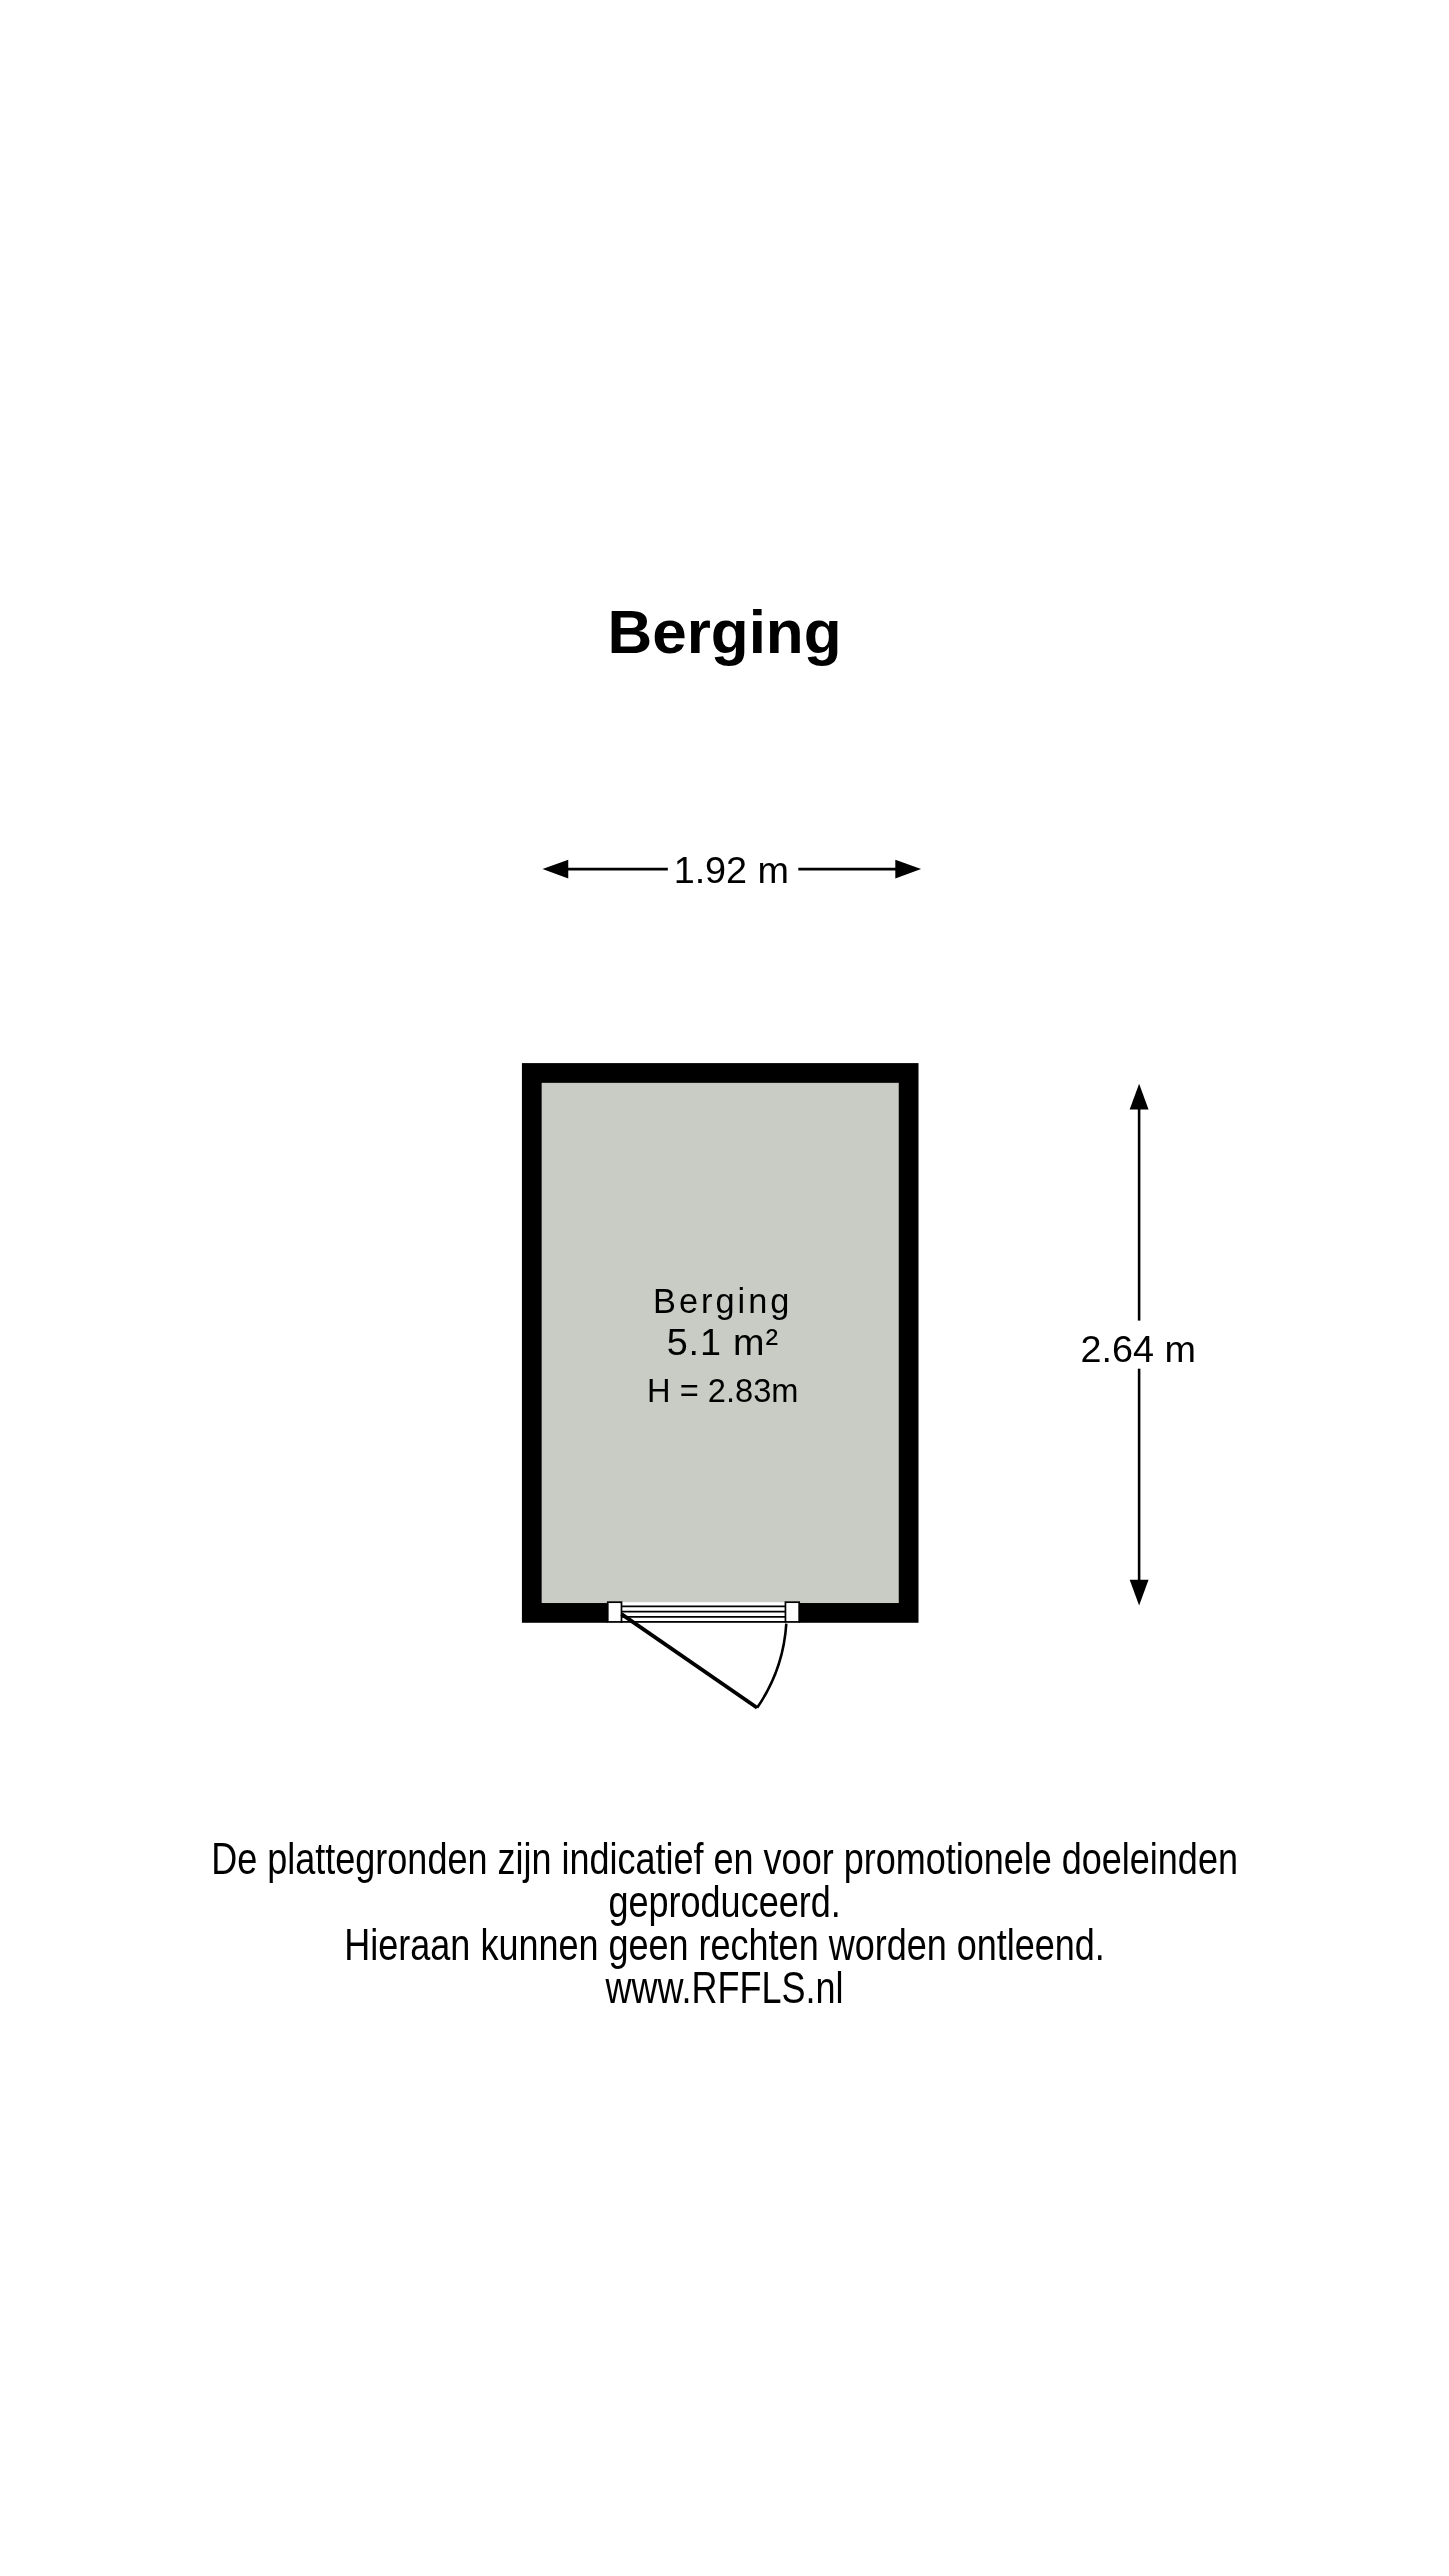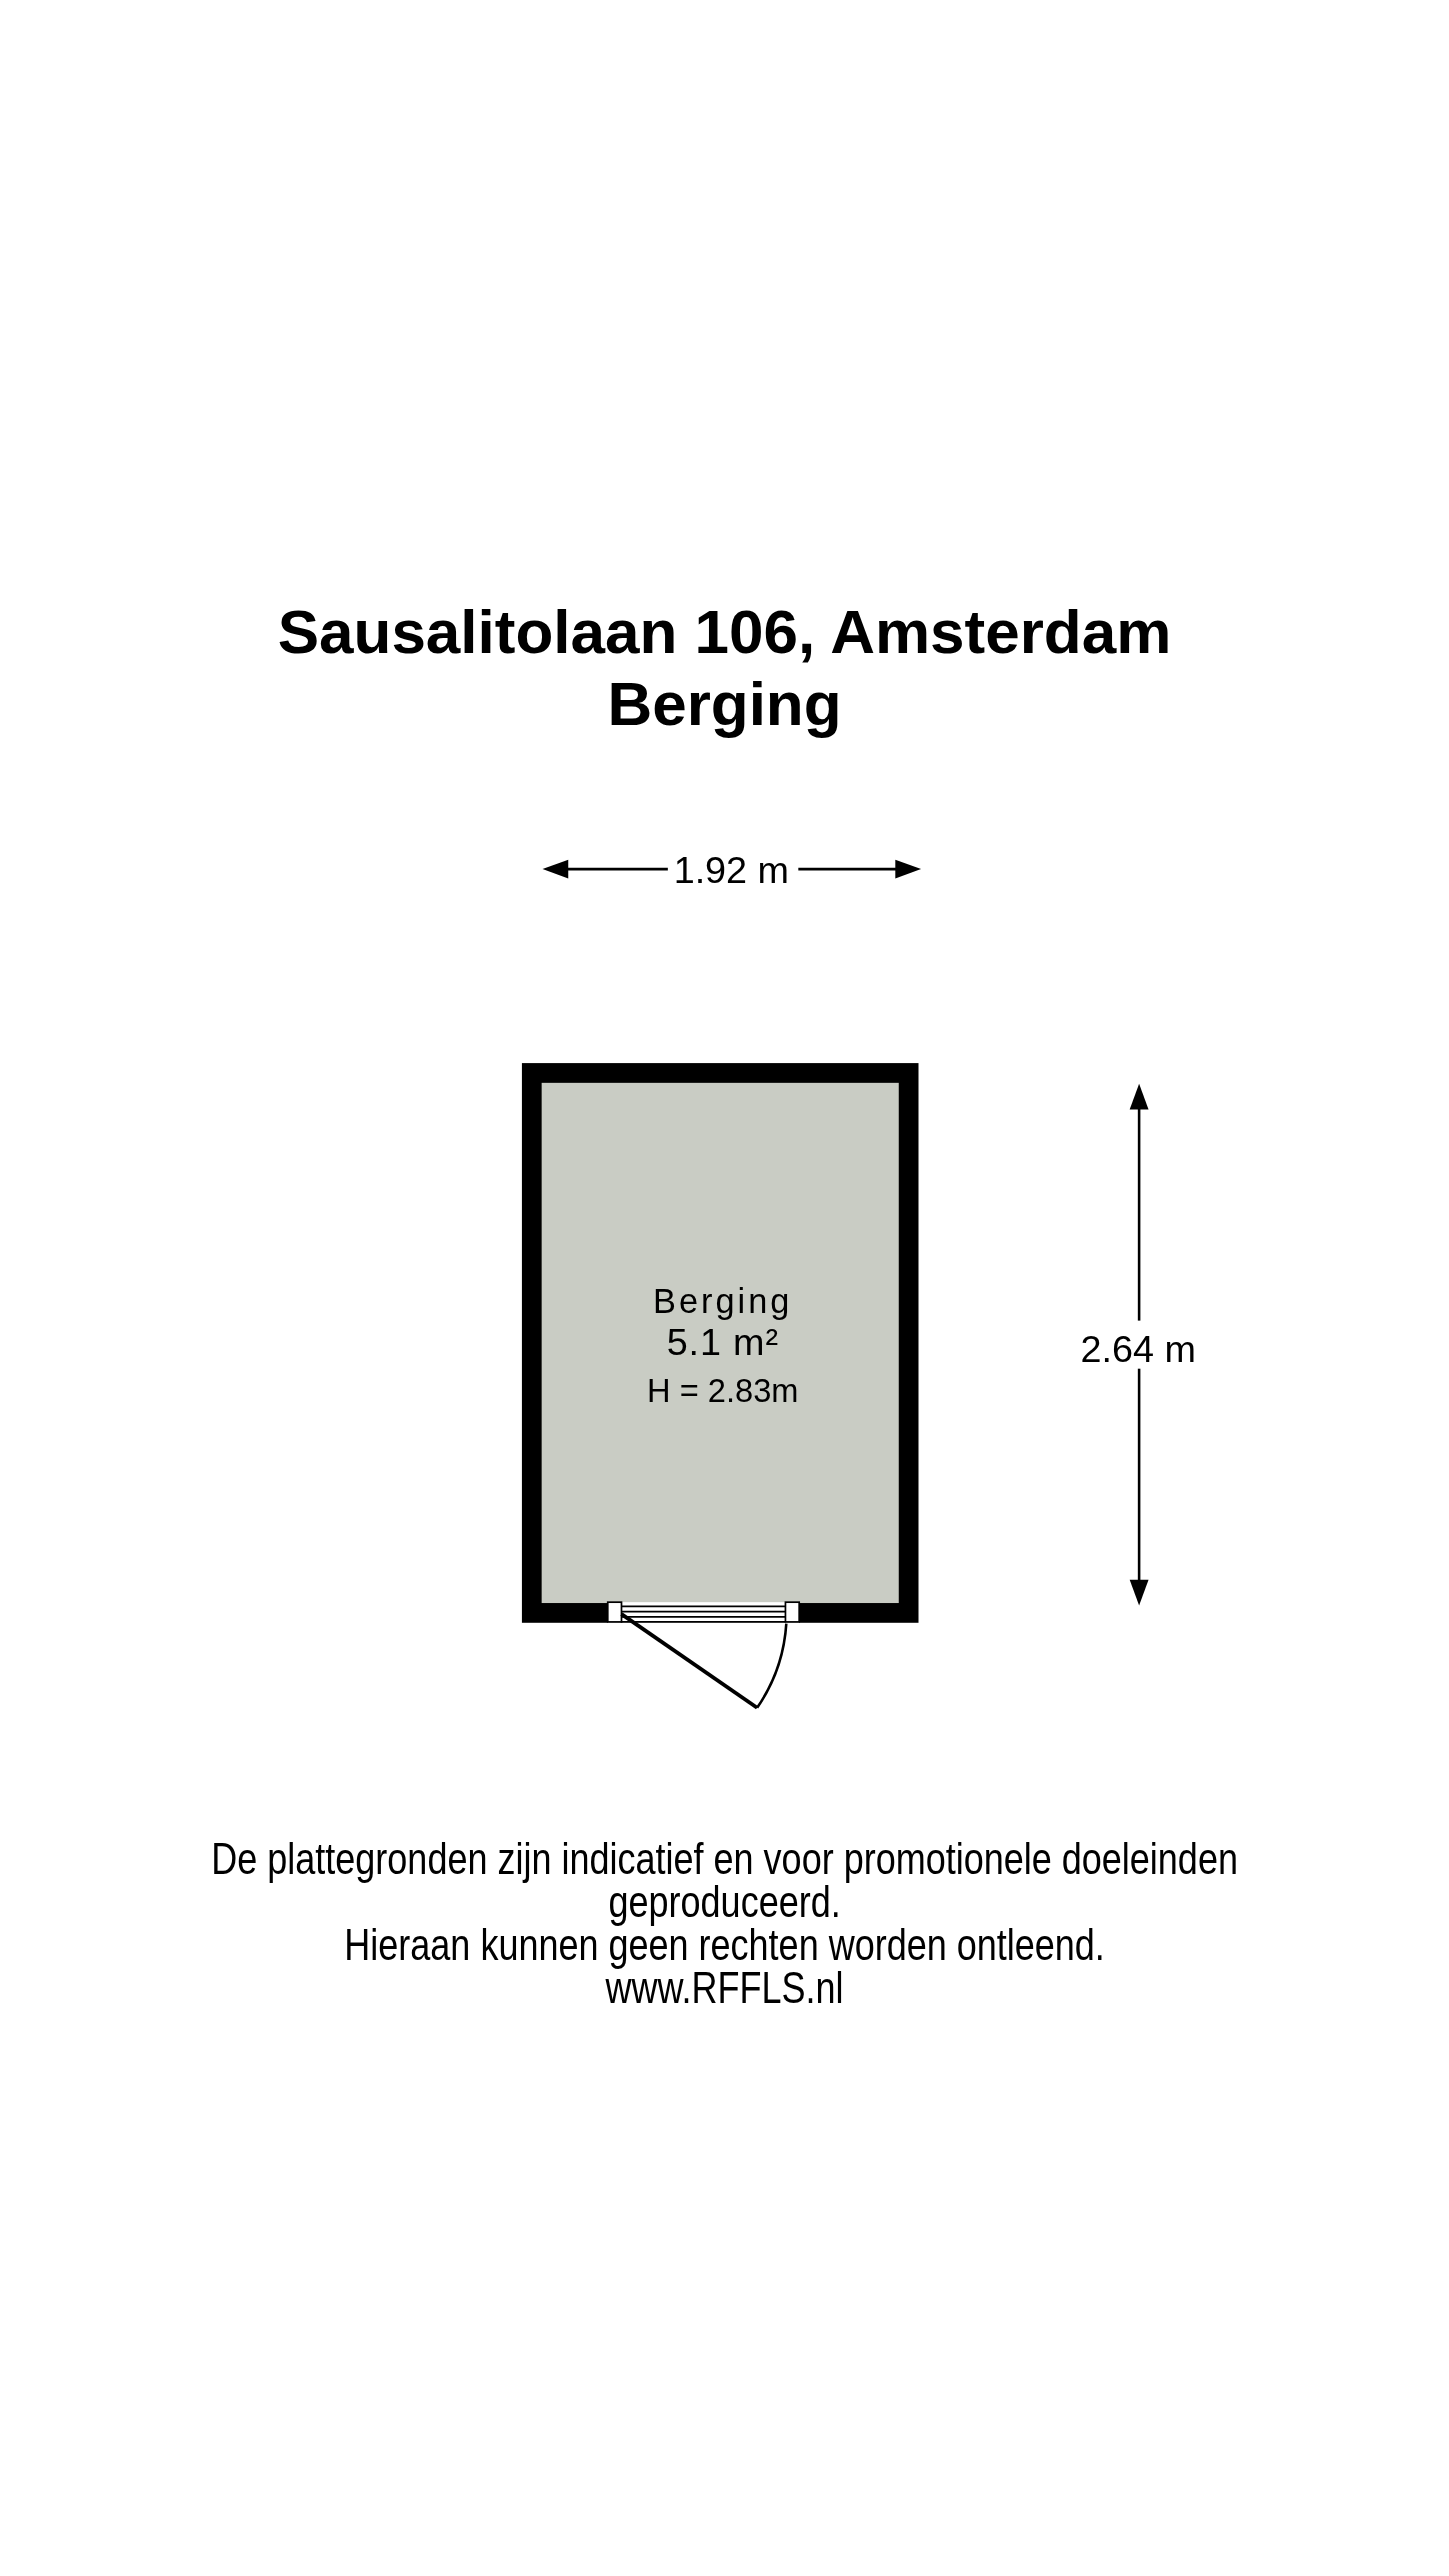--- a/index.html
+++ b/index.html
@@ -60,21 +60,20 @@
     transform:scaleX(0.8);
     transform-origin:725px 50%;
   }
 </style>
 </head>
 <body>
 
 <div class="page">
 
   <div class="title-block">
-    <div>Sausalitolaan 106, Amsterdam</div>
     <div>Berging</div>
   </div>
 
   <svg class="plan-svg" viewBox="0 0 1688 3000" xmlns="http://www.w3.org/2000/svg">
 
     <g>
       <polygon points="632,1012 662,1001 662,1023" fill="#000000"></polygon>
       <line x1="660" y1="1012" x2="778" y2="1012" stroke="#000000" stroke-width="3"></line>
       <text class="dim-text" x="852" y="1028" text-anchor="middle">1.92 m</text>
       <line x1="930" y1="1012" x2="1045" y2="1012" stroke="#000000" stroke-width="3"></line>

